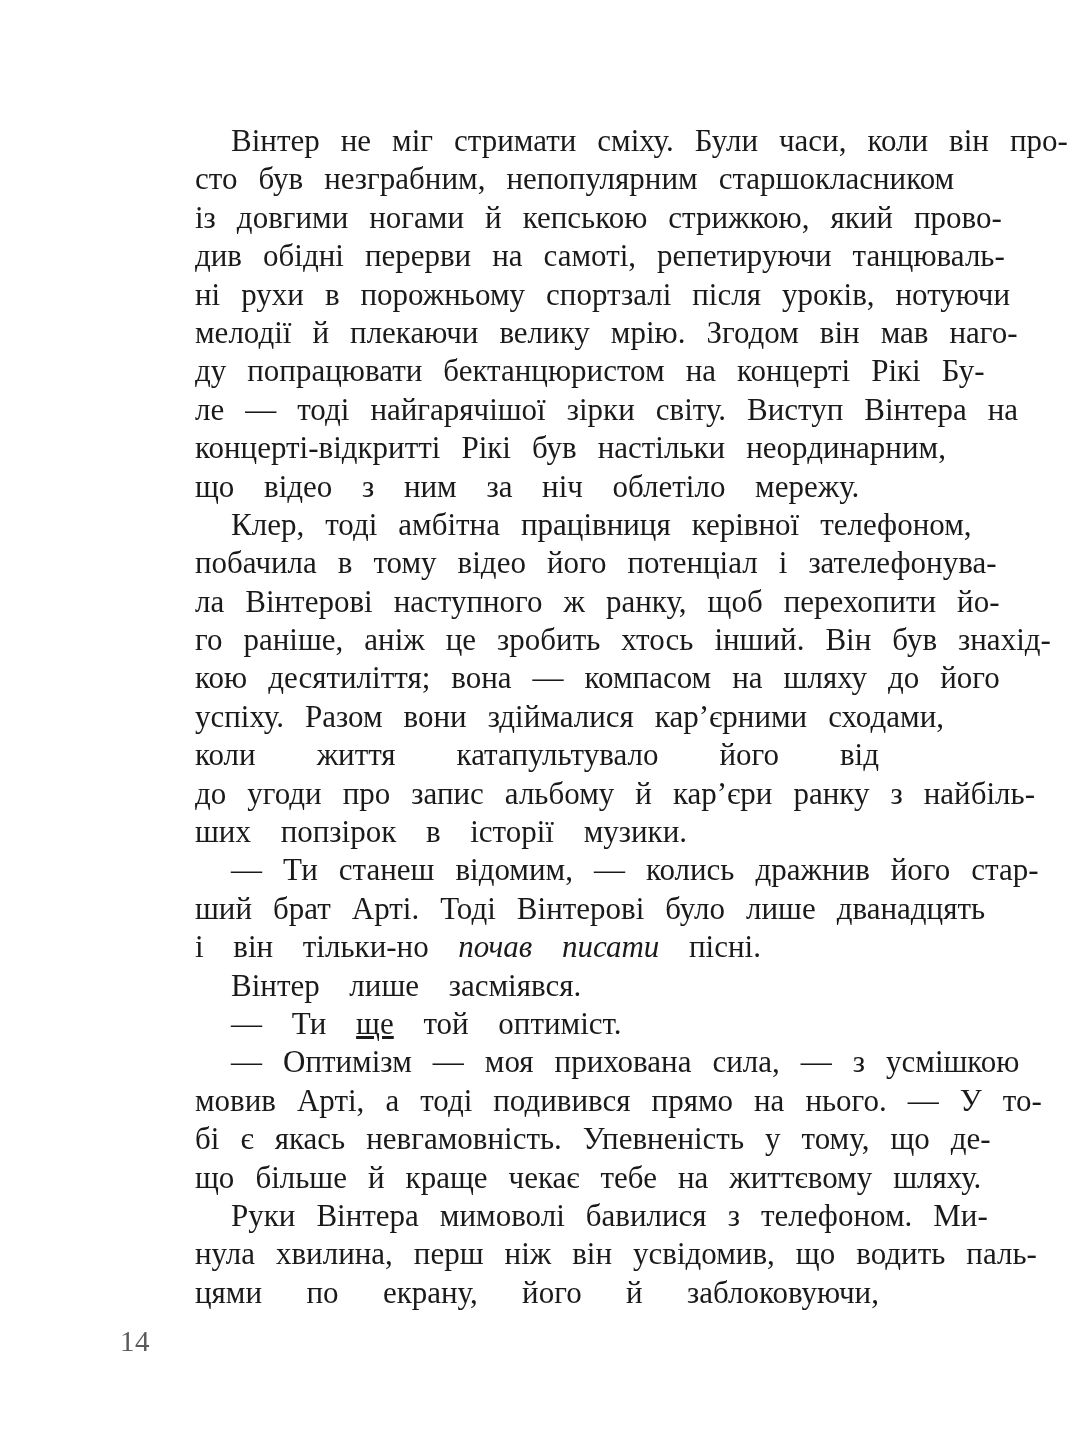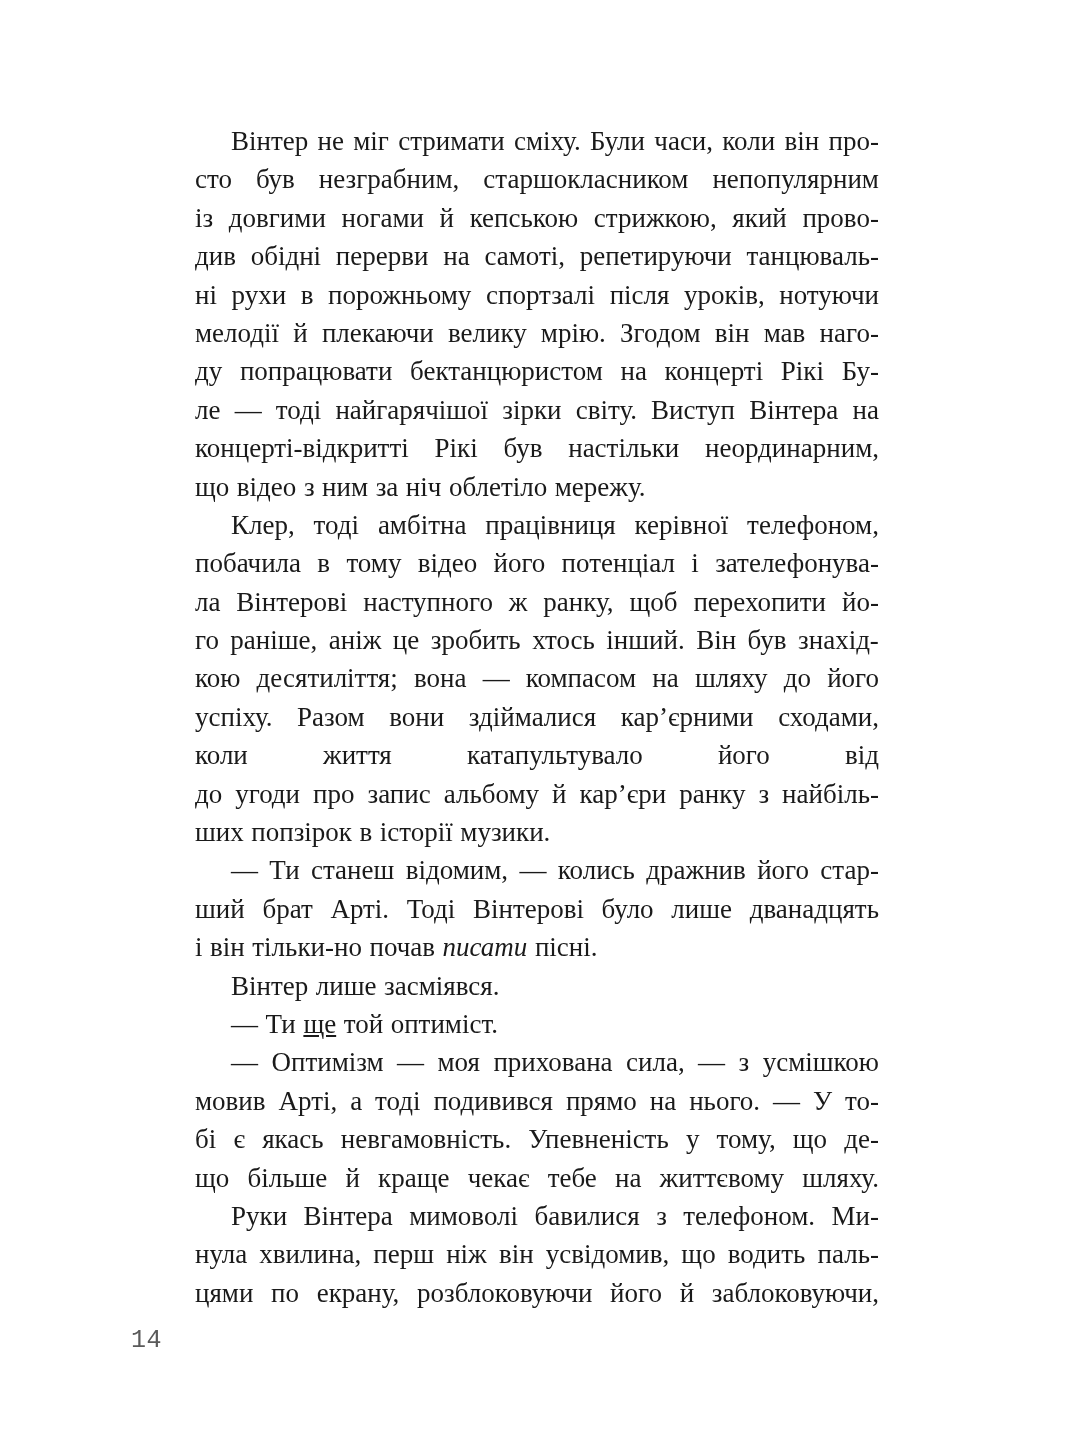--- a/index.html
+++ b/index.html
@@ -28,25 +28,26 @@
   .text-column {
     position: absolute;
     left: 195px;
     top: 122px;
     width: 684px;
   }
 
   
   .line {
     display: flex;
-    font-size: 27px;
+    font-size: 31px;
     line-height: 38.4px;
     height: 38.4px;
     white-space: pre;
     letter-spacing: 0;
+    gap: 21px;
   }
 
   
   .line.just {
     justify-content: space-between;
   }
   
   .line.flush {
     justify-content: flex-start;
   }
@@ -57,38 +58,38 @@
   }
 
   .word {
     display: inline-block;
   }
 
   
 
   .folio {
     position: absolute;
-    left: 131px;
+    left: 120px;
     top: 1326px;
-    font-family: Liberation Mono, monospace;
-    font-size: 25px;
+    font-family: Liberation Serif, serif;
+    font-size: 29px;
     line-height: 30px;
     color: #5a5a5a;
     letter-spacing: 0.5px;
   }
 </style>
 </head>
 <body>
 
 <div class="page">
 
   <div class="text-column">
       <div class="paragraph">
         <div class="line just indent"><span class="word">Вінтер</span><span class="word">не</span><span class="word">міг</span><span class="word">стримати</span><span class="word">сміху.</span><span class="word">Були</span><span class="word">часи,</span><span class="word">коли</span><span class="word">він</span><span class="word">про-</span></div>
-        <div class="line just"><span class="word">сто</span><span class="word">був</span><span class="word">незграбним,</span><span class="word">старшокласником</span><span class="word">непопулярним</span></div>
+        <div class="line just"><span class="word">сто</span><span class="word">був</span><span class="word">незграбним,</span><span class="word">непопулярним</span><span class="word">старшокласником</span></div>
         <div class="line just"><span class="word">із</span><span class="word">довгими</span><span class="word">ногами</span><span class="word">й</span><span class="word">кепською</span><span class="word">стрижкою,</span><span class="word">який</span><span class="word">прово-</span></div>
         <div class="line just"><span class="word">див</span><span class="word">обідні</span><span class="word">перерви</span><span class="word">на</span><span class="word">самоті,</span><span class="word">репетируючи</span><span class="word">танцюваль-</span></div>
         <div class="line just"><span class="word">ні</span><span class="word">рухи</span><span class="word">в</span><span class="word">порожньому</span><span class="word">спортзалі</span><span class="word">після</span><span class="word">уроків,</span><span class="word">нотуючи</span></div>
         <div class="line just"><span class="word">мелодії</span><span class="word">й</span><span class="word">плекаючи</span><span class="word">велику</span><span class="word">мрію.</span><span class="word">Згодом</span><span class="word">він</span><span class="word">мав</span><span class="word">наго-</span></div>
         <div class="line just"><span class="word">ду</span><span class="word">попрацювати</span><span class="word">бектанцюристом</span><span class="word">на</span><span class="word">концерті</span><span class="word">Рікі</span><span class="word">Бу-</span></div>
         <div class="line just"><span class="word">ле</span><span class="word">—</span><span class="word">тоді</span><span class="word">найгарячішої</span><span class="word">зірки</span><span class="word">світу.</span><span class="word">Виступ</span><span class="word">Вінтера</span><span class="word">на</span></div>
         <div class="line just"><span class="word">концерті-відкритті</span><span class="word">Рікі</span><span class="word">був</span><span class="word">настільки</span><span class="word">неординарним,</span></div>
         <div class="line flush"><span class="word" style="margin-right: 0.28em;">що</span><span class="word" style="margin-right: 0.28em;">відео</span><span class="word" style="margin-right: 0.28em;">з</span><span class="word" style="margin-right: 0.28em;">ним</span><span class="word" style="margin-right: 0.28em;">за</span><span class="word" style="margin-right: 0.28em;">ніч</span><span class="word" style="margin-right: 0.28em;">облетіло</span><span class="word">мережу.</span></div>
       </div>
       <div class="paragraph">
@@ -98,36 +99,36 @@
         <div class="line just"><span class="word">го</span><span class="word">раніше,</span><span class="word">аніж</span><span class="word">це</span><span class="word">зробить</span><span class="word">хтось</span><span class="word">інший.</span><span class="word">Він</span><span class="word">був</span><span class="word">знахід-</span></div>
         <div class="line just"><span class="word">кою</span><span class="word">десятиліття;</span><span class="word">вона</span><span class="word">—</span><span class="word">компасом</span><span class="word">на</span><span class="word">шляху</span><span class="word">до</span><span class="word">його</span></div>
         <div class="line just"><span class="word">успіху.</span><span class="word">Разом</span><span class="word">вони</span><span class="word">здіймалися</span><span class="word">кар’єрними</span><span class="word">сходами,</span></div>
         <div class="line just"><span class="word">коли</span><span class="word">життя</span><span class="word">катапультувало</span><span class="word">його</span><span class="word">від</span></div>
         <div class="line just"><span class="word">до</span><span class="word">угоди</span><span class="word">про</span><span class="word">запис</span><span class="word">альбому</span><span class="word">й</span><span class="word">кар’єри</span><span class="word">ранку</span><span class="word">з</span><span class="word">найбіль-</span></div>
         <div class="line flush"><span class="word" style="margin-right: 0.28em;">ших</span><span class="word" style="margin-right: 0.28em;">попзірок</span><span class="word" style="margin-right: 0.28em;">в</span><span class="word" style="margin-right: 0.28em;">історії</span><span class="word">музики.</span></div>
       </div>
       <div class="paragraph">
         <div class="line just indent"><span class="word">—</span><span class="word">Ти</span><span class="word">станеш</span><span class="word">відомим,</span><span class="word">—</span><span class="word">колись</span><span class="word">дражнив</span><span class="word">його</span><span class="word">стар-</span></div>
         <div class="line just"><span class="word">ший</span><span class="word">брат</span><span class="word">Арті.</span><span class="word">Тоді</span><span class="word">Вінтерові</span><span class="word">було</span><span class="word">лише</span><span class="word">дванадцять</span></div>
-        <div class="line flush"><span class="word" style="margin-right: 0.28em;">і</span><span class="word" style="margin-right: 0.28em;">він</span><span class="word" style="margin-right: 0.28em;">тільки-но</span><span class="word" style="margin-right: 0.28em;">почав</span><span class="word" style="margin-right: 0.28em; font-style: italic;">писати</span><span class="word">пісні.</span></div>
+        <div class="line flush"><span class="word" style="margin-right: 0.28em;">і</span><span class="word" style="margin-right: 0.28em;">він</span><span class="word" style="margin-right: 0.28em;">тільки-но</span><span class="word" style="margin-right: 0.28em; font-style: italic;">почав</span><span class="word" style="margin-right: 0.28em; font-style: italic;">писати</span><span class="word">пісні.</span></div>
       </div>
       <div class="paragraph">
         <div class="line flush indent"><span class="word" style="margin-right: 0.28em;">Вінтер</span><span class="word" style="margin-right: 0.28em;">лише</span><span class="word">засміявся.</span></div>
       </div>
       <div class="paragraph">
         <div class="line flush indent"><span class="word" style="margin-right: 0.28em;">—</span><span class="word" style="margin-right: 0.28em;">Ти</span><span class="word" style="margin-right: 0.28em; text-decoration: underline;">ще</span><span class="word" style="margin-right: 0.28em;">той</span><span class="word">оптиміст.</span></div>
       </div>
       <div class="paragraph">
         <div class="line just indent"><span class="word">—</span><span class="word">Оптимізм</span><span class="word">—</span><span class="word">моя</span><span class="word">прихована</span><span class="word">сила,</span><span class="word">—</span><span class="word">з</span><span class="word">усмішкою</span></div>
         <div class="line just"><span class="word">мовив</span><span class="word">Арті,</span><span class="word">а</span><span class="word">тоді</span><span class="word">подивився</span><span class="word">прямо</span><span class="word">на</span><span class="word">нього.</span><span class="word">—</span><span class="word">У</span><span class="word">то-</span></div>
         <div class="line just"><span class="word">бі</span><span class="word">є</span><span class="word">якась</span><span class="word">невгамовність.</span><span class="word">Упевненість</span><span class="word">у</span><span class="word">тому,</span><span class="word">що</span><span class="word">де-</span></div>
         <div class="line just"><span class="word">що</span><span class="word">більше</span><span class="word">й</span><span class="word">краще</span><span class="word">чекає</span><span class="word">тебе</span><span class="word">на</span><span class="word">життєвому</span><span class="word">шляху.</span></div>
       </div>
       <div class="paragraph">
         <div class="line just indent"><span class="word">Руки</span><span class="word">Вінтера</span><span class="word">мимоволі</span><span class="word">бавилися</span><span class="word">з</span><span class="word">телефоном.</span><span class="word">Ми-</span></div>
         <div class="line just"><span class="word">нула</span><span class="word">хвилина,</span><span class="word">перш</span><span class="word">ніж</span><span class="word">він</span><span class="word">усвідомив,</span><span class="word">що</span><span class="word">водить</span><span class="word">паль-</span></div>
-        <div class="line just"><span class="word">цями</span><span class="word">по</span><span class="word">екрану,</span><span class="word">розблоковуючи</span><span class="word">його</span><span class="word">й</span><span class="word">заблоковуючи,</span></div>
+        <div class="line just"><span class="word">цями</span><span class="word">по</span><span class="word">екрану,</span><span class="word">його</span><span class="word">й</span><span class="word">заблоковуючи,</span></div>
       </div>
     </div>
 
   <div class="folio">14</div>
 
 </div>
 
 </body></html>

